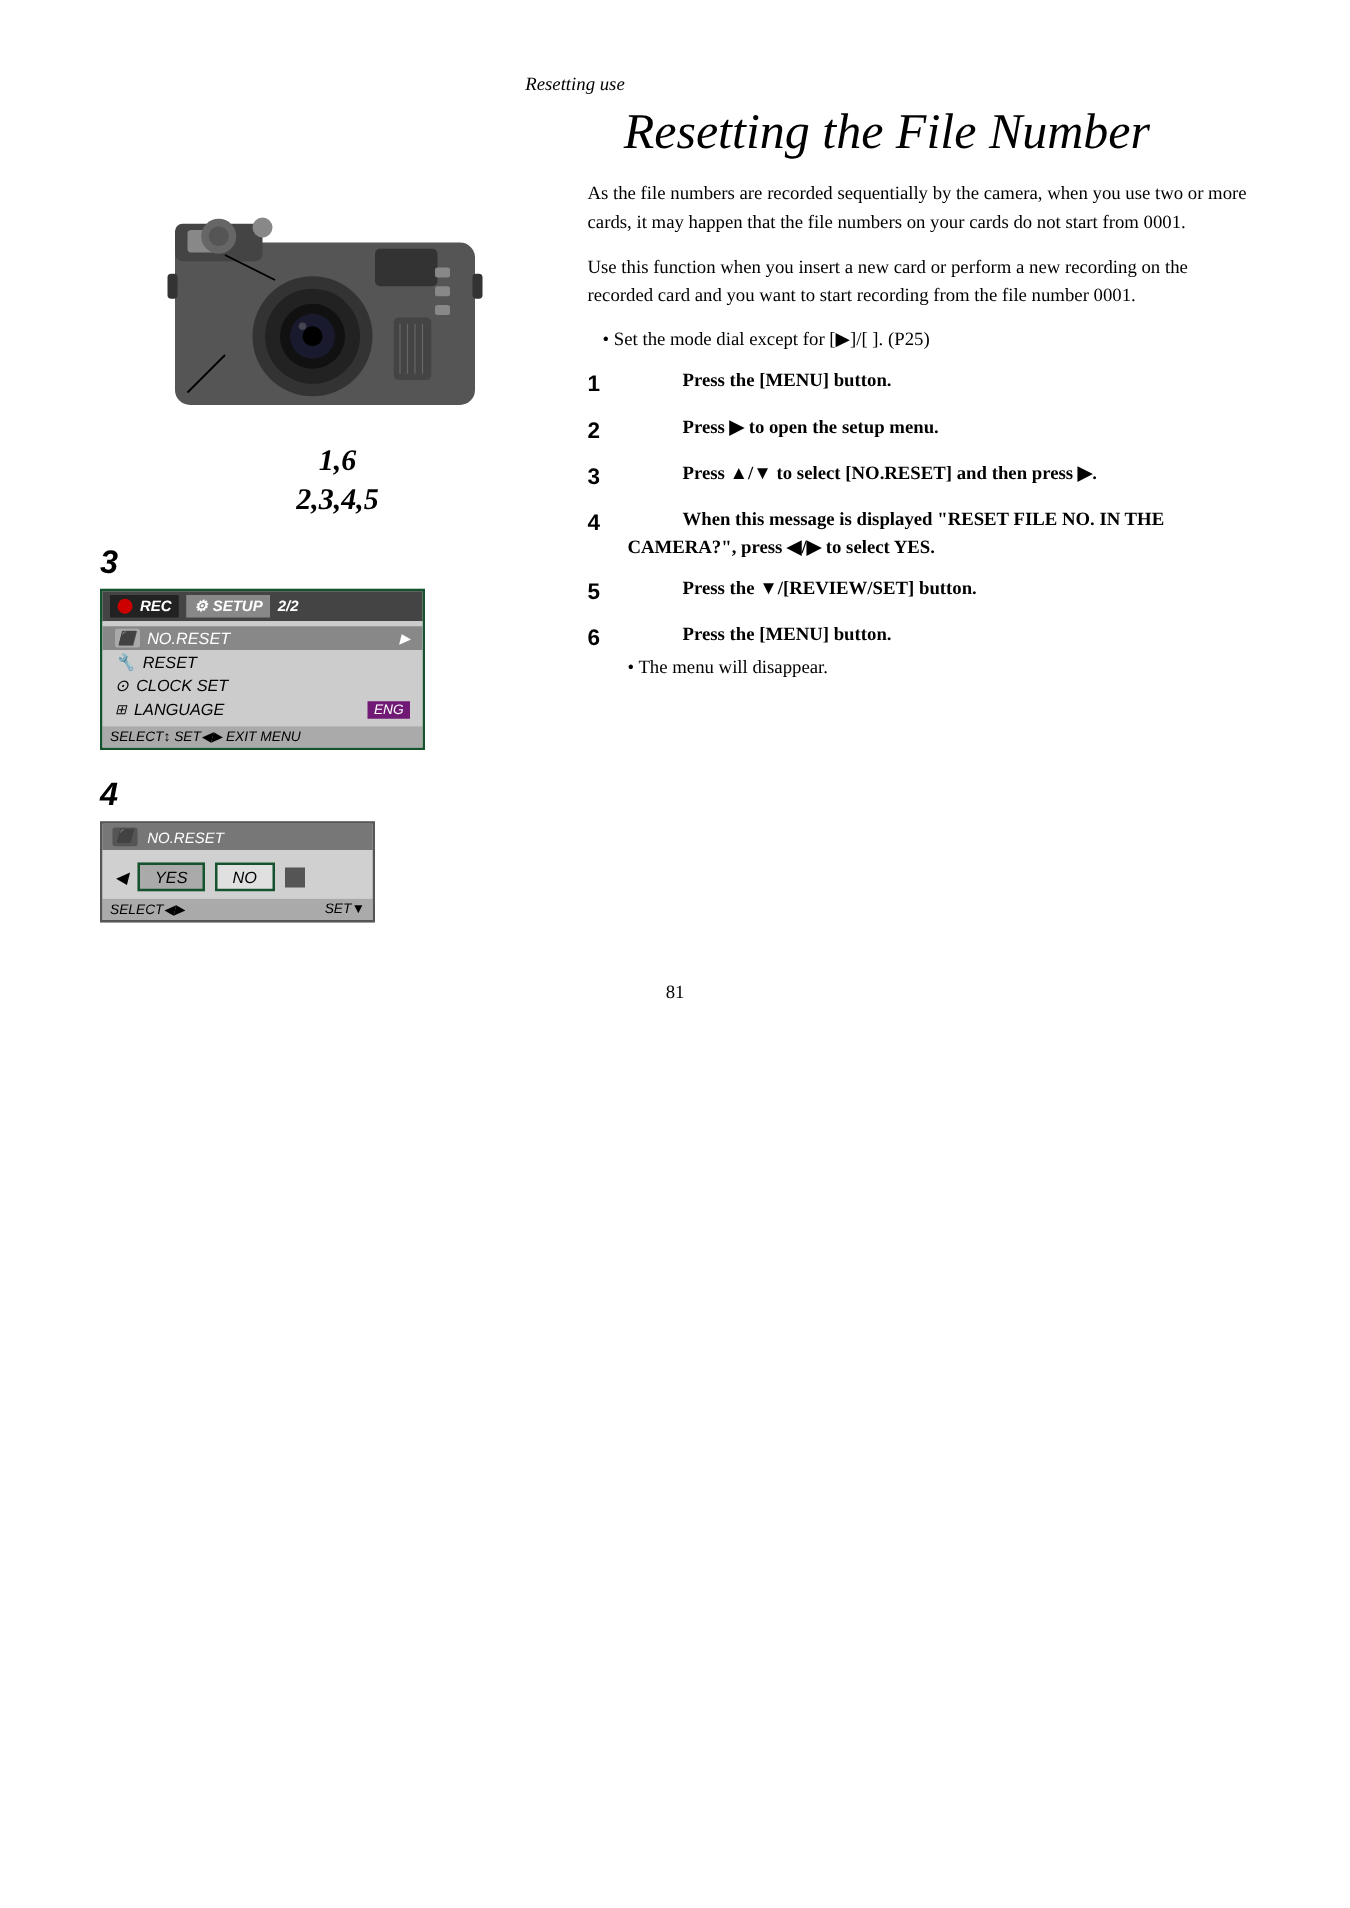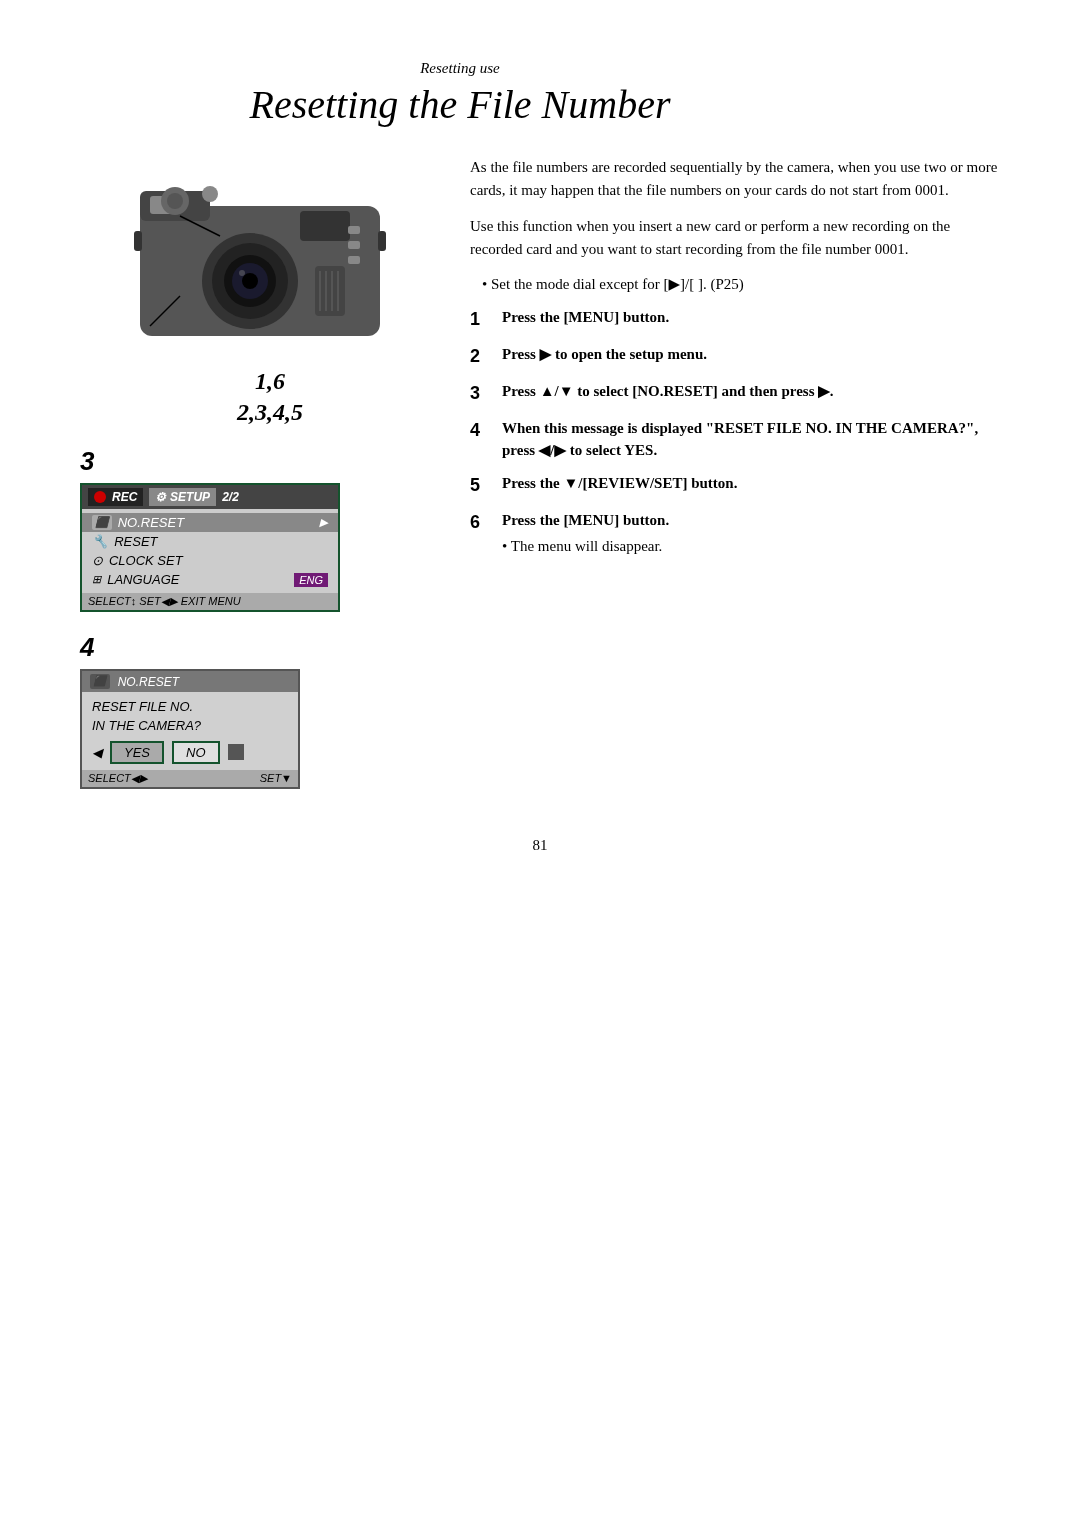--- a/index.html
+++ b/index.html
@@ -27,22 +27,22 @@
       margin-bottom: 4px;
       margin-left: -80px;
       width: 100%;
     }
 
     .page-title {
       font-family: 'Times New Roman', Times, serif;
       font-style: italic;
       font-size: 40px;
       font-weight: normal;
-      text-align: center;
-      margin-bottom: 28px;
+      text-align: right;
+      margin-bottom: 16px;
       margin-left: -80px;
       width: 100%;
     }
 
     
     .main-content {
       display: flex;
       gap: 30px;
       margin-bottom: 30px;
     }
@@ -255,20 +255,21 @@
       flex-shrink: 0;
     }
 
     .step-text {
       font-size: 15px;
       line-height: 1.5;
     }
 
     .step-text strong {
       font-weight: bold;
+      margin-left: 44px;
     }
 
     
     .page-number {
       text-align: center;
       font-size: 15px;
       margin-top: 40px;
     }
 
     
@@ -381,24 +382,20 @@
       </div>
 
       <div class="step-number" style="margin-top:10px; margin-bottom:6px;">4</div>
 
       <div class="dialog-screen">
         <div class="dialog-header-row">
           <span style="font-size:11px; background:#555; padding:1px 3px; border-radius:2px;">⬛</span>
           <span style="margin-left:4px;">NO.RESET</span>
         </div>
         <div class="dialog-body">
-          <div class="dialog-message">
-            <div>RESET FILE NO.</div>
-            <div>IN THE CAMERA?</div>
-          </div>
           <div class="dialog-buttons">
             <span style="font-size:13px;">◀</span>
             <div class="dialog-btn active">
               <span>YES</span>
             </div>
             <div class="dialog-btn">
               <span>NO</span>
             </div>
             <span style="font-size:13px; background:#555; display:inline-block; width:16px; height:16px;"></span>
           </div>

